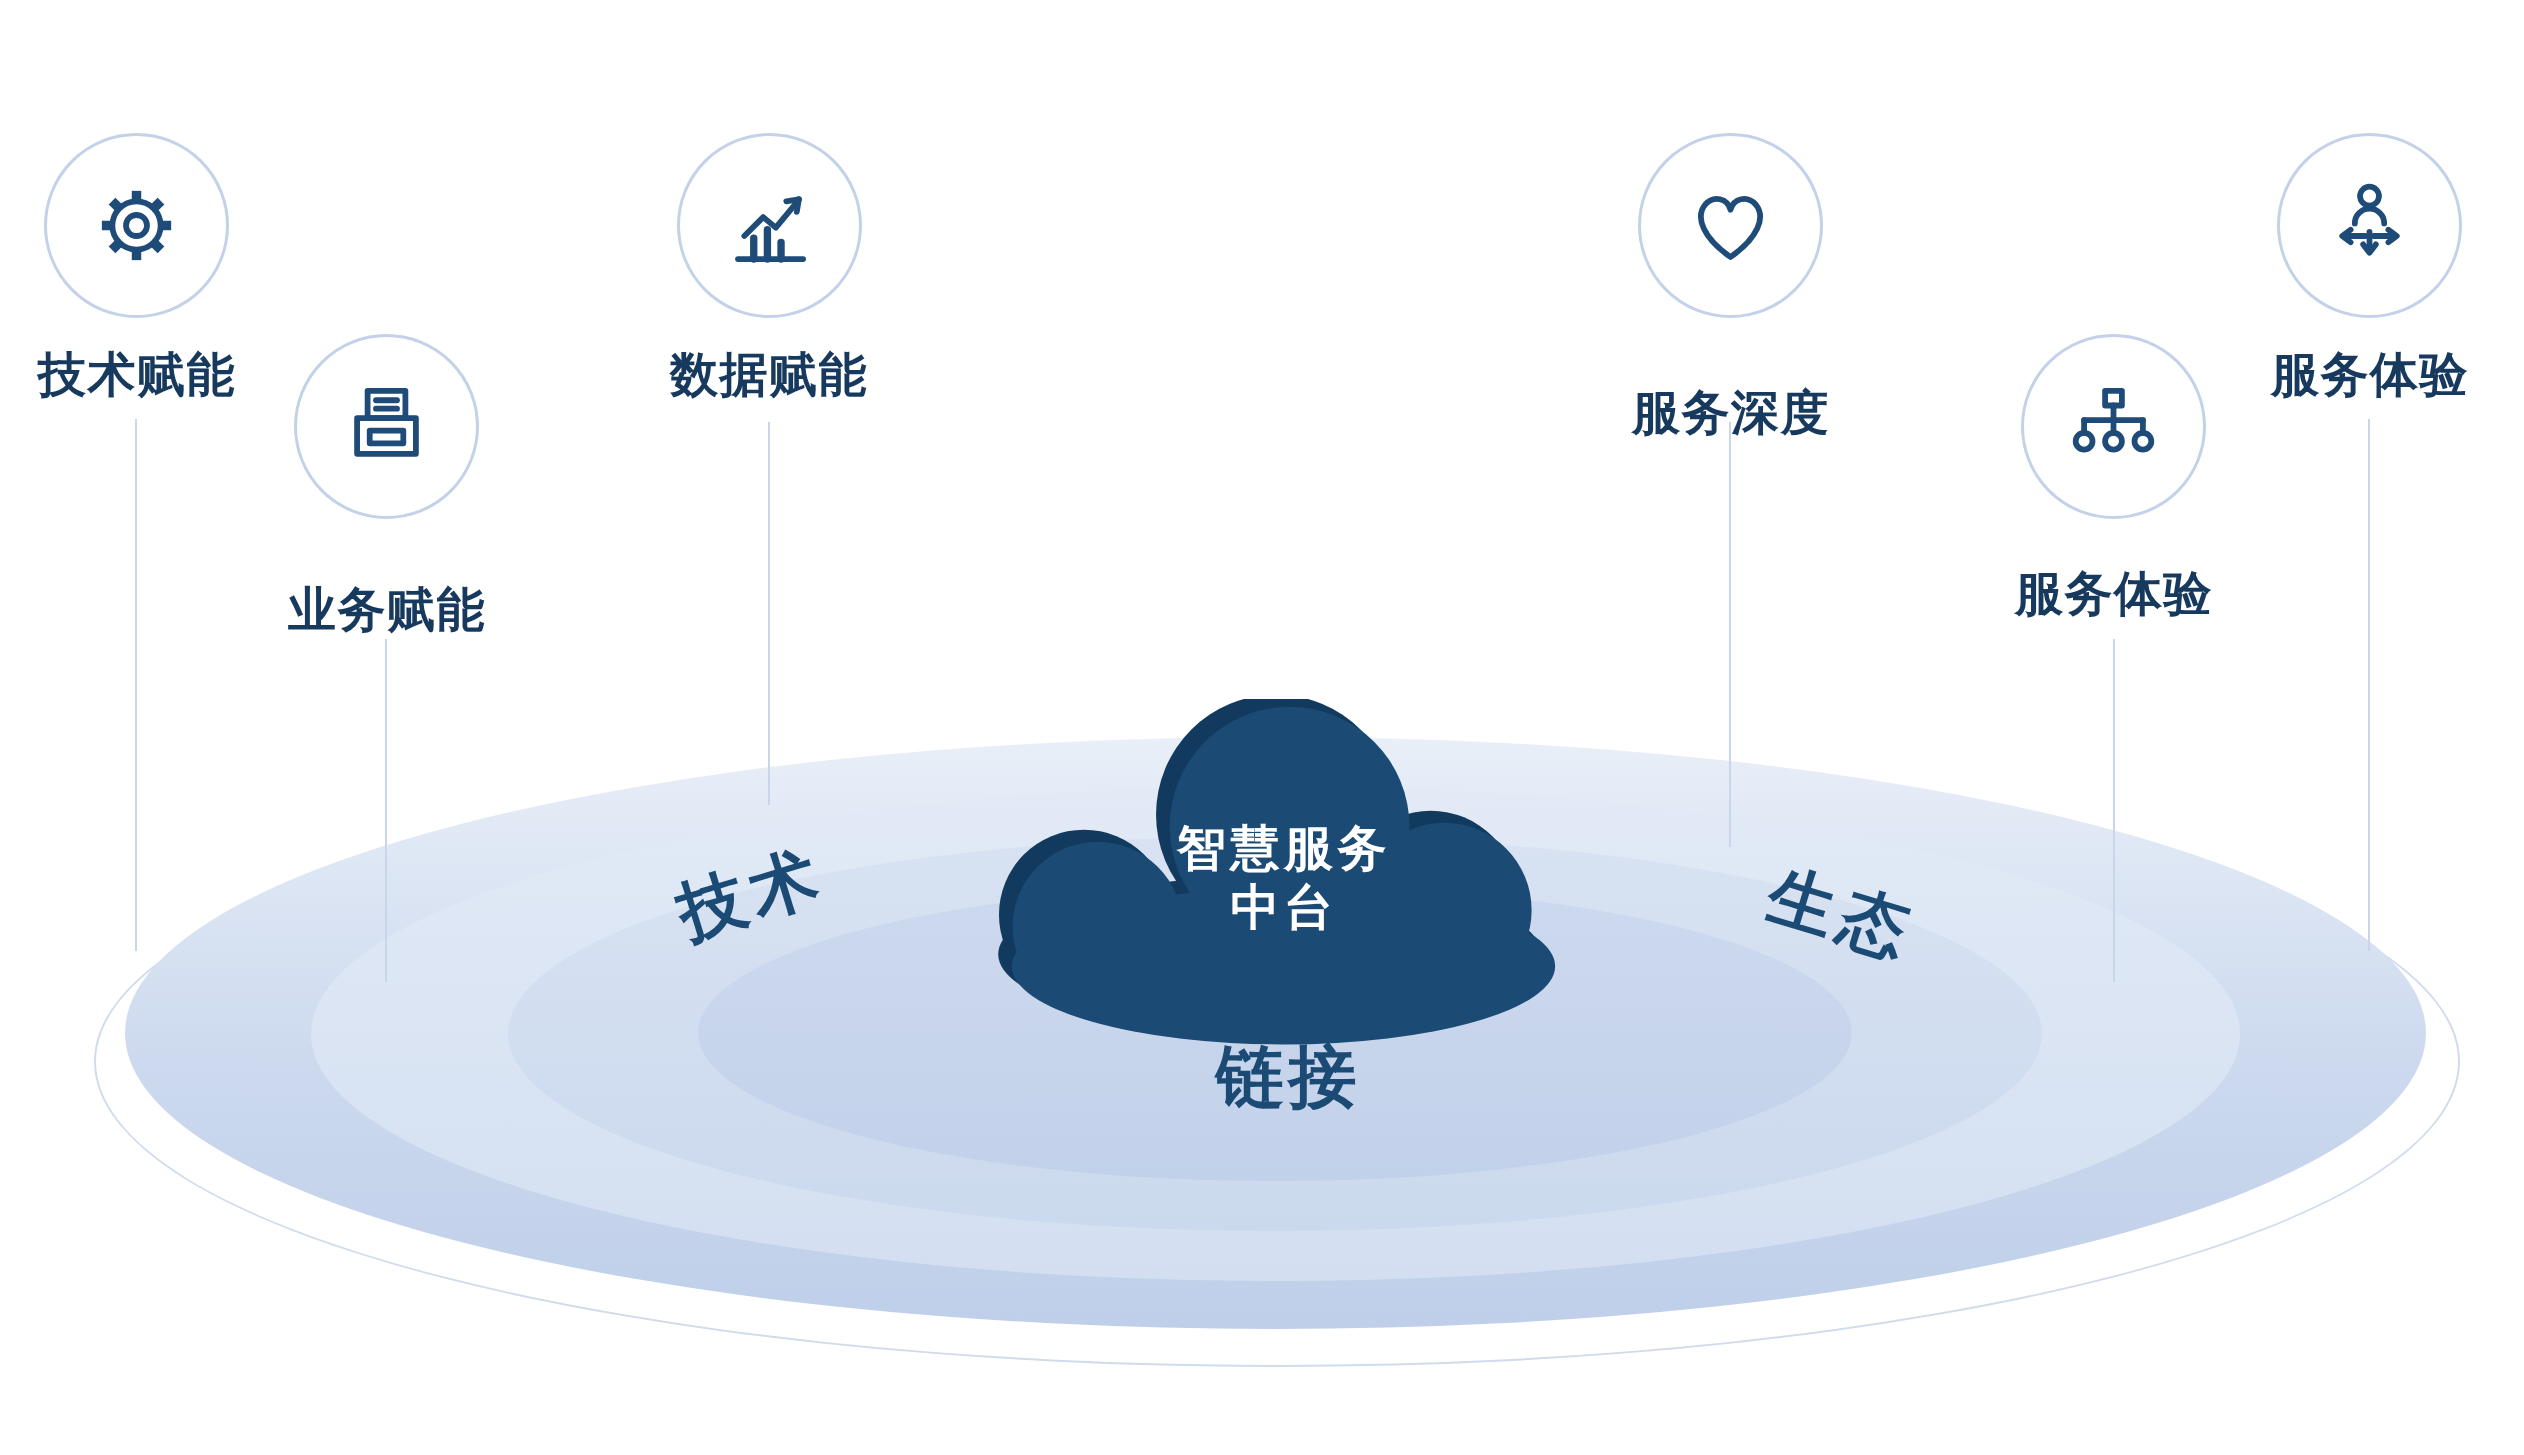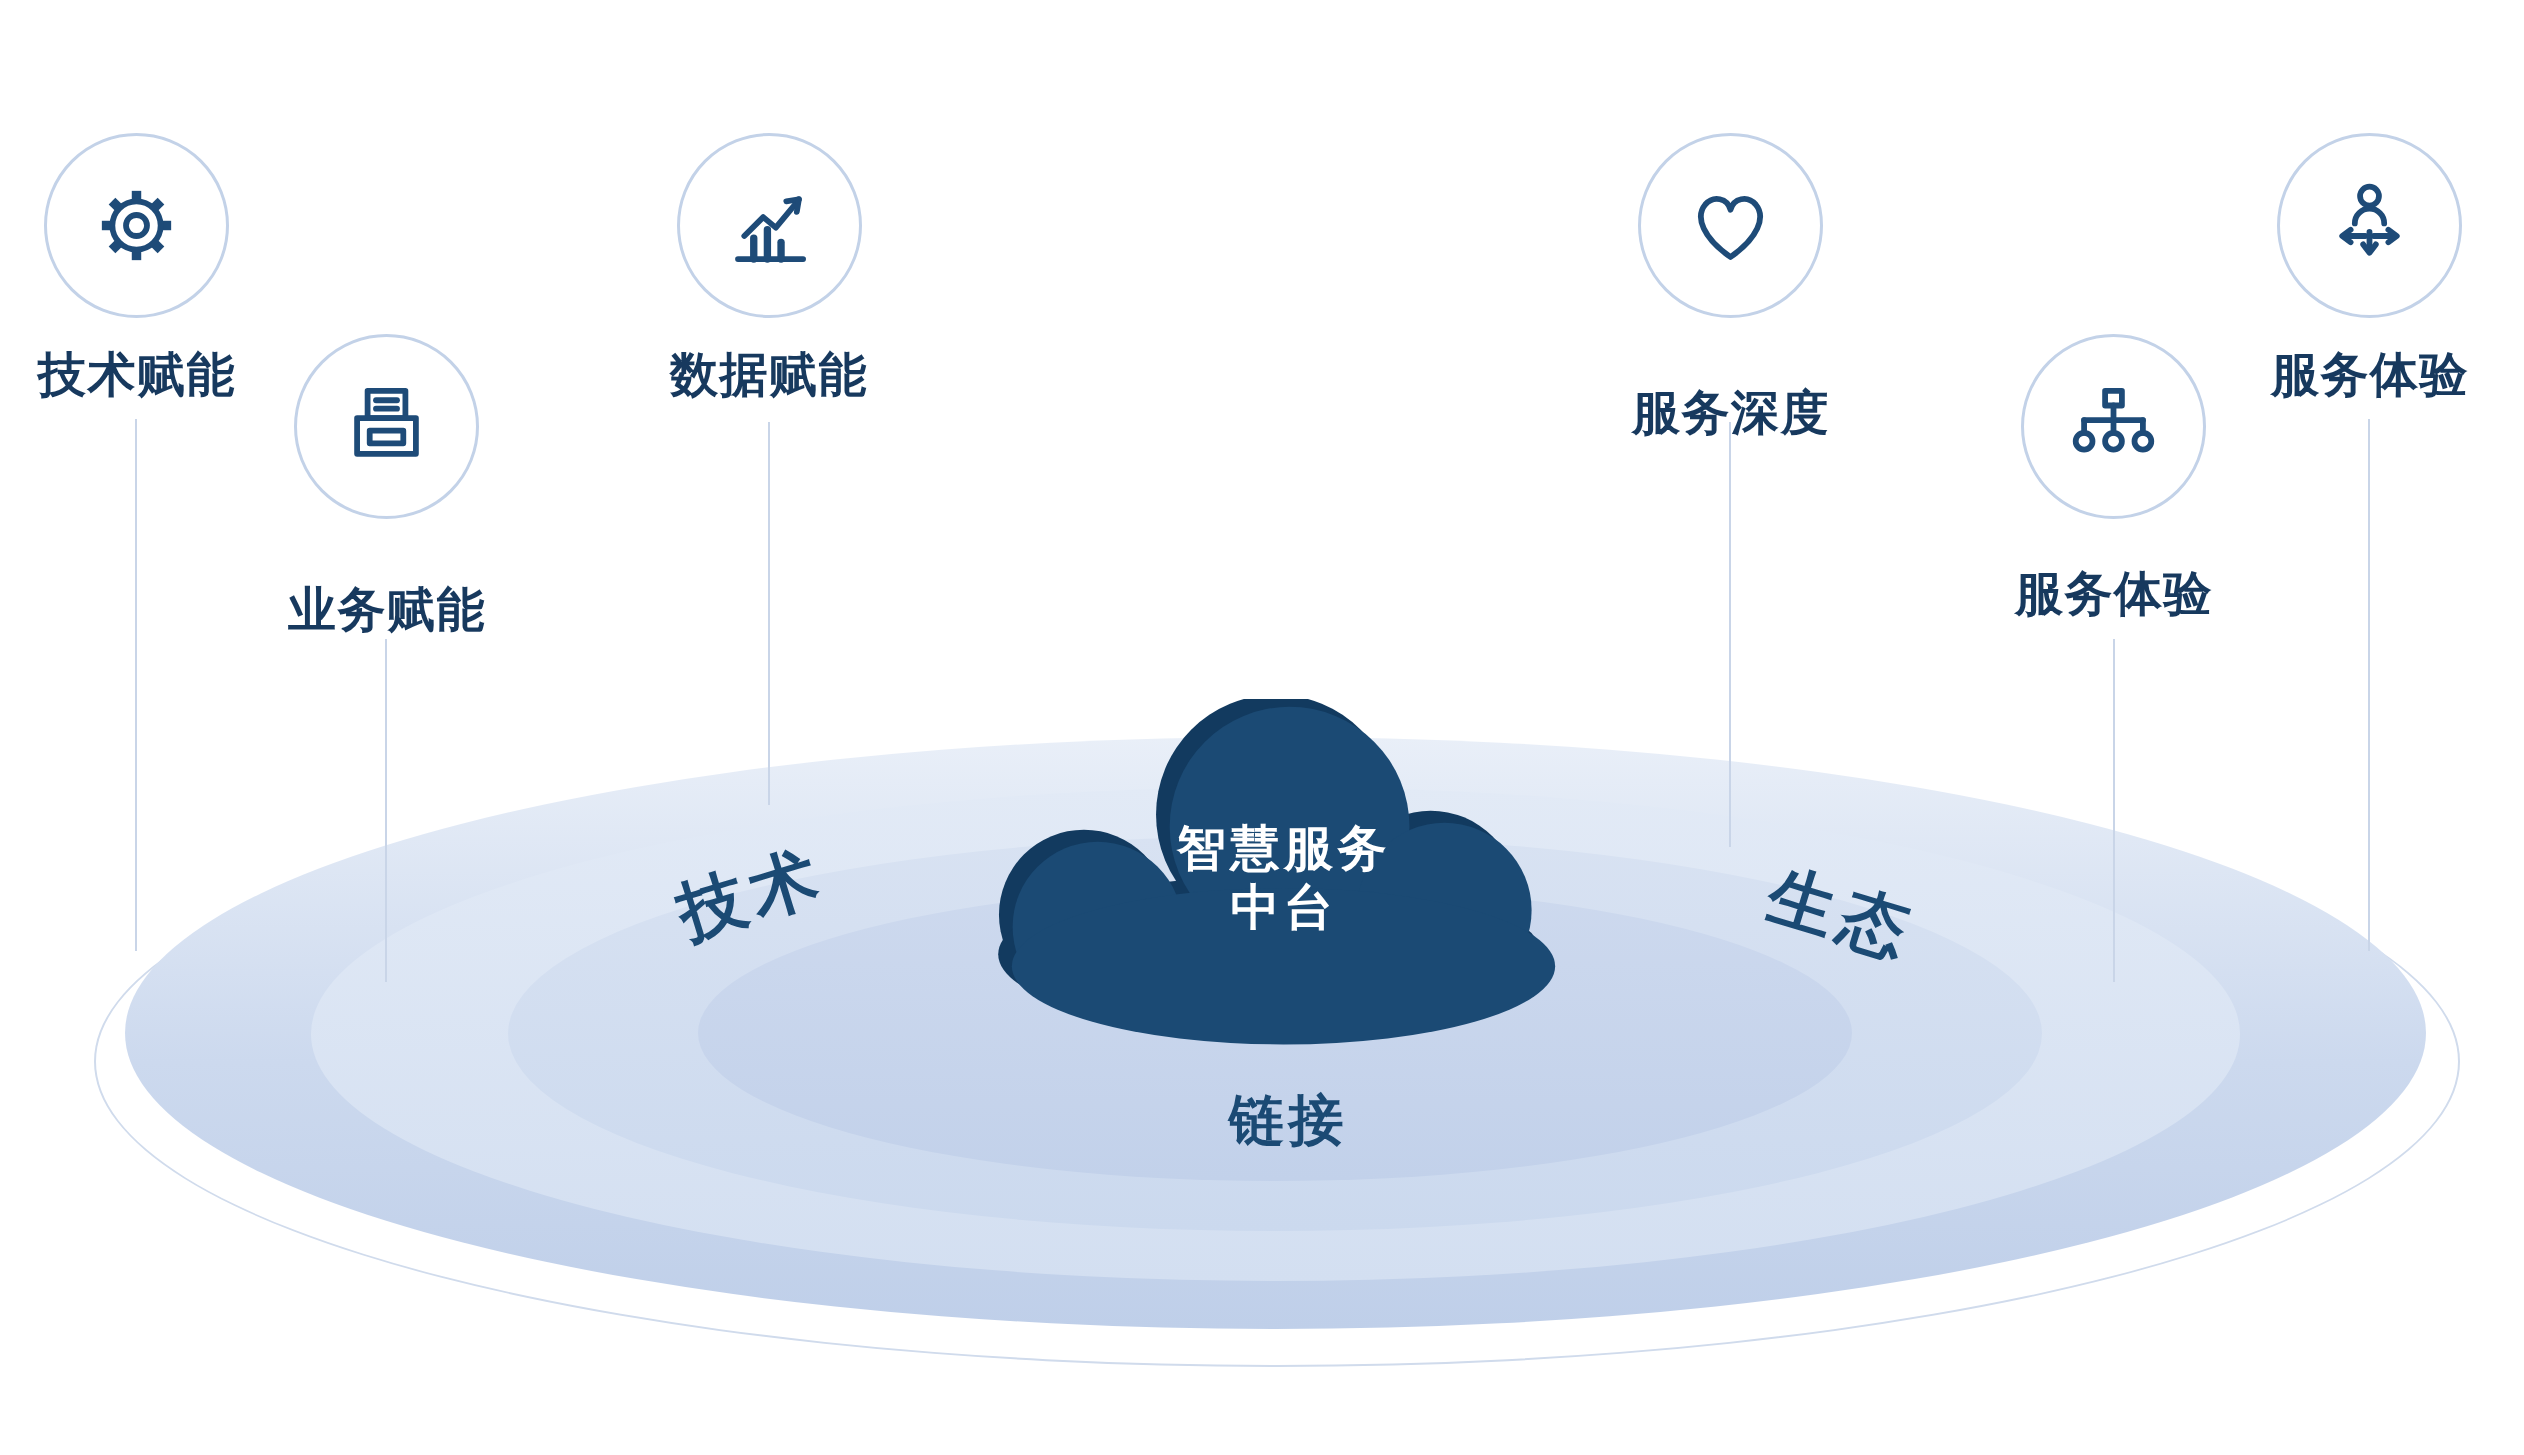--- a/index.html
+++ b/index.html
@@ -86,21 +86,21 @@
     position: absolute;
     width: 213px;
     text-align: center;
     font-size: 67px;
     font-weight: bold;
     color: #1b4a74;
     letter-spacing: 7.6px;
   }
   .rl-left   { left: 645px;  top: 849px; transform: rotate(-17deg); }
   .rl-right  { left: 1735px; top: 869px; transform: rotate(17deg); }
-  .rl-bottom { left: 1182px; top: 1084px; font-size: 55px; letter-spacing: 4.6px; }
+  .rl-bottom { left: 1182px; top: 1032px; font-size: 68px; letter-spacing: 4.6px; }
 
   
   .cloud-svg { position: absolute; left: 980px; top: 699px; width: 607px; height: 357px; }
   .cloud-title {
     position: absolute;
     left: 1056px; top: 819px;
     width: 456px;
     text-align: center;
     color: #ffffff;
     font-size: 49px;

